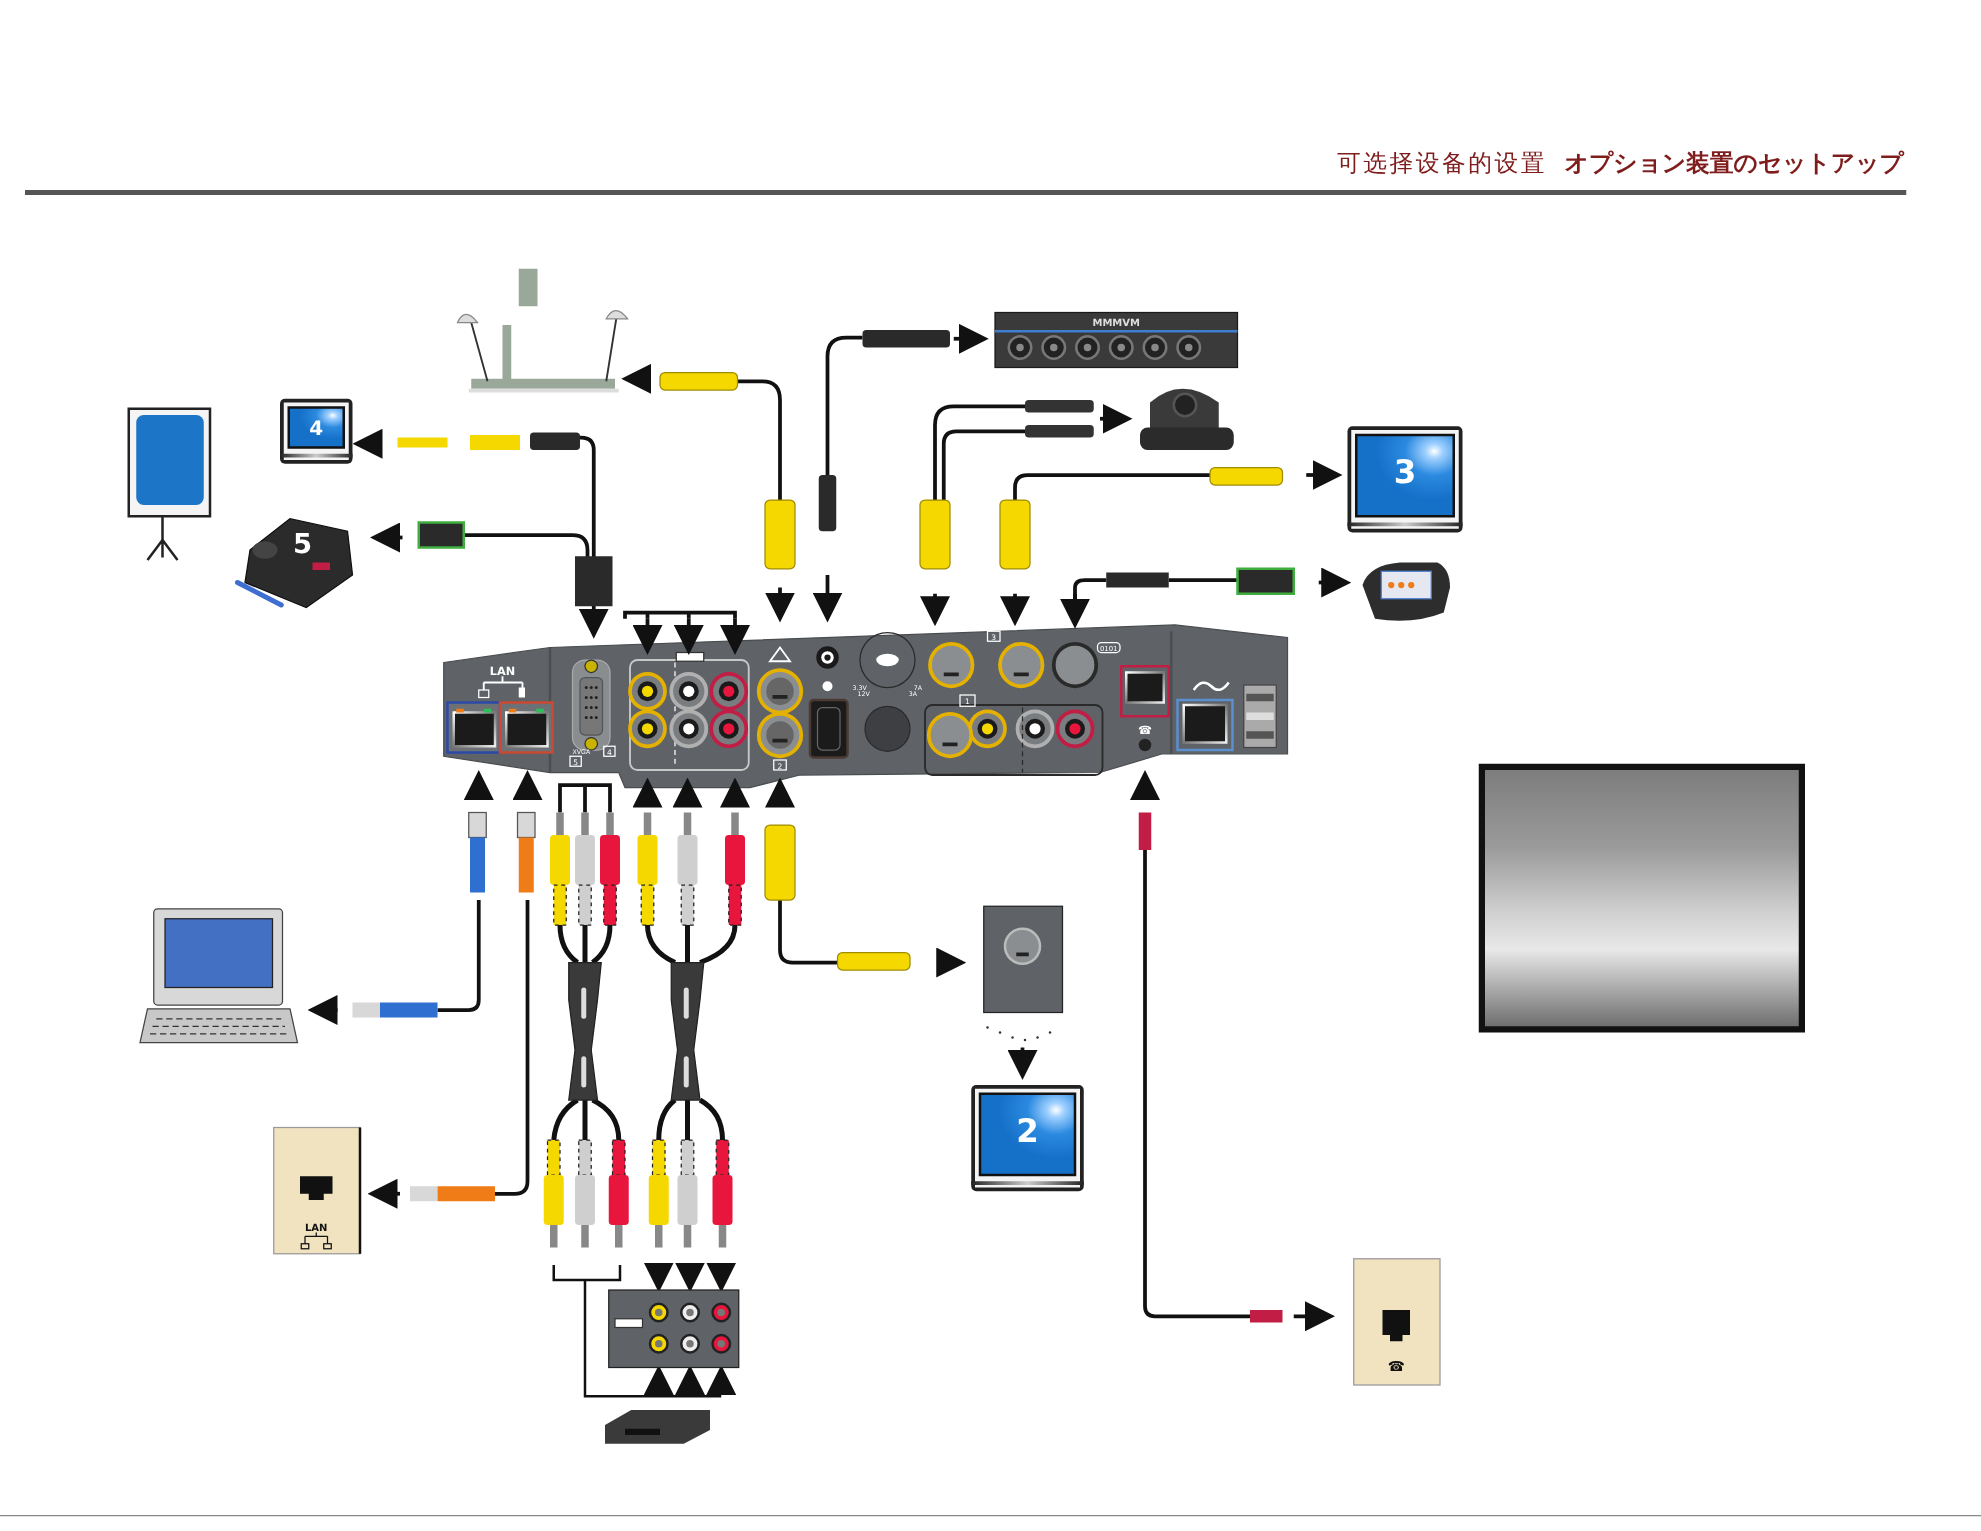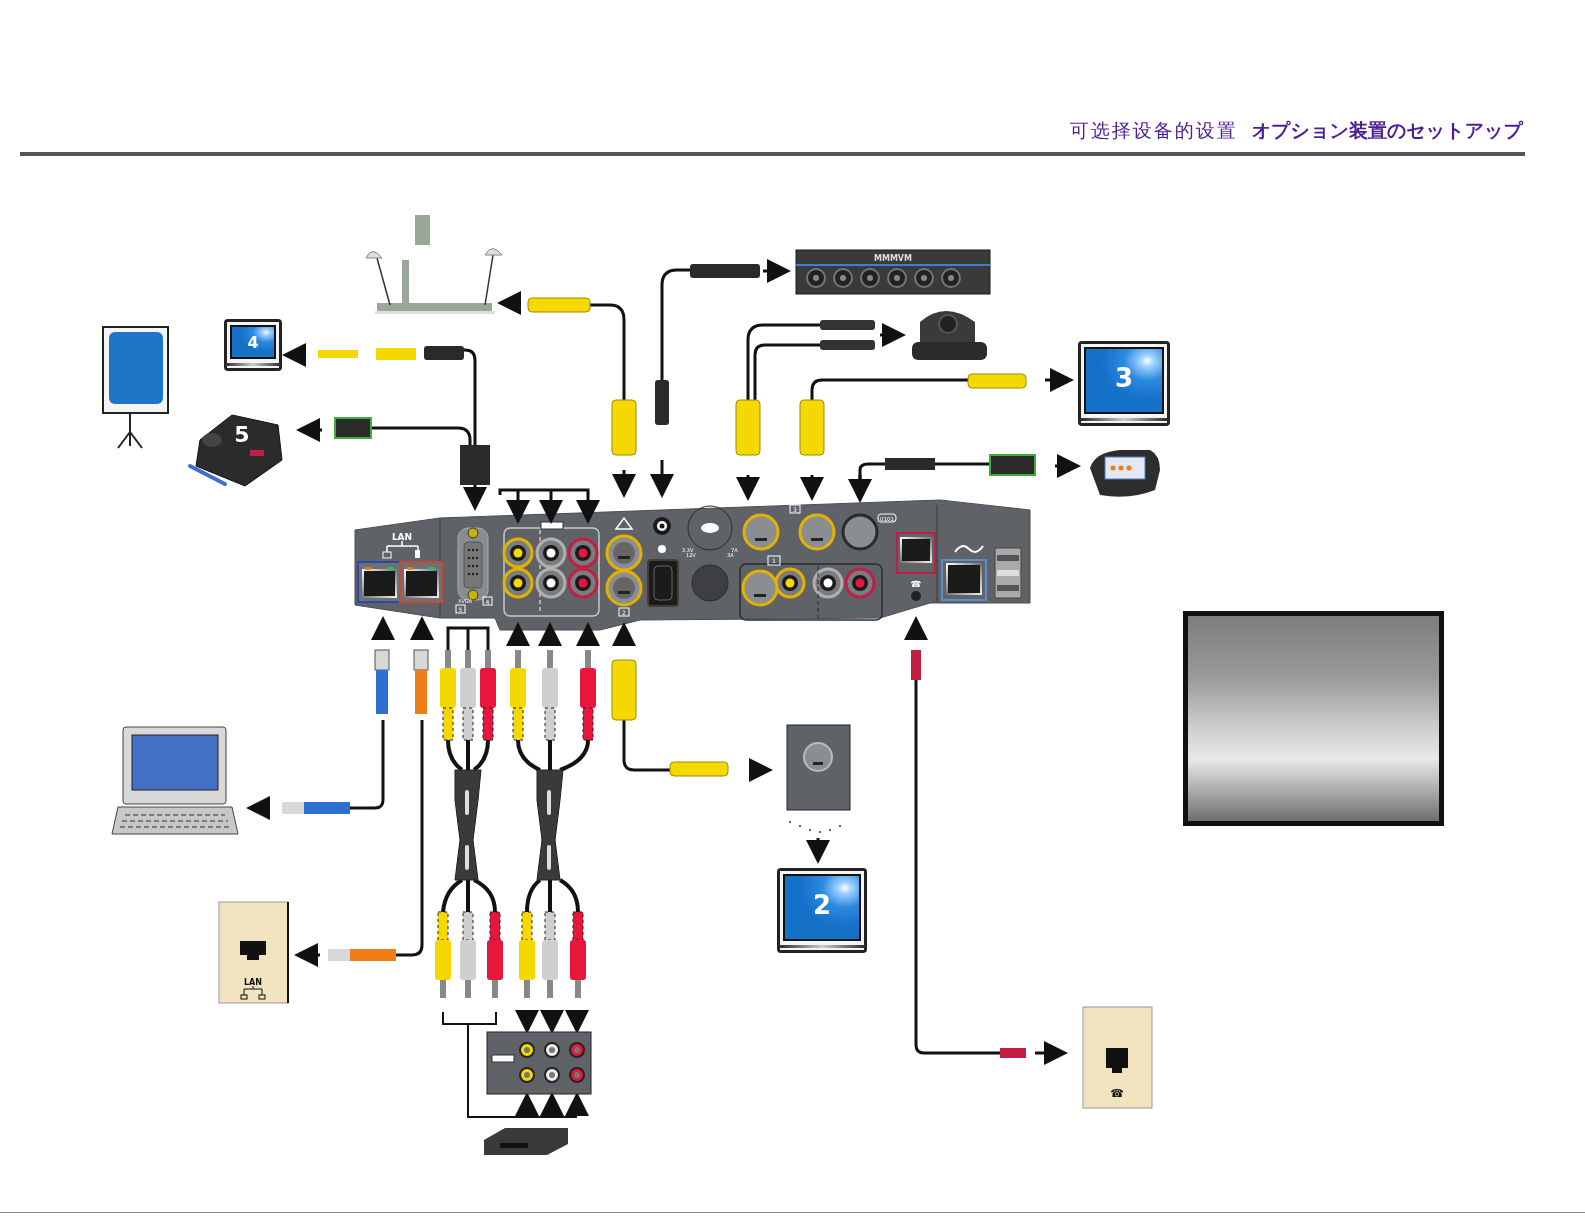--- a/index.html
+++ b/index.html
@@ -1,17 +1,17 @@
 <!DOCTYPE html>
 <html><head>
 <meta charset="utf-8">
 <style>
   html, body { margin:0; padding:0; background:#fff; }
   body { width:1585px; height:1225px; position:relative; overflow:hidden; font-family:"DejaVu Sans", sans-serif; }
-  .header-title { position:absolute; right:62px; top:118px; font-size:19px; color:#4c1d95; white-space:nowrap; }
+  .header-title { position:absolute; right:62px; top:118px; font-size:19px; color:#7f1d1d; white-space:nowrap; }
   .header-title .cn { margin-right:14px; letter-spacing:2px; }
   .header-title .jp { font-weight:bold; }
   .header-rule { position:absolute; left:20px; top:152px; width:1505px; height:4px; background:#555; }
   .footer-rule { position:absolute; left:0; top:1212px; width:1585px; height:1px; background:#888; }
   svg#diagram { position:absolute; left:0; top:0; }
   .lbl { font-family:"DejaVu Sans", sans-serif; }
   .photo { position:absolute; left:1183px; top:611px; width:261px; height:215px; background:#111; }
   .photo-inner { position:absolute; left:5px; top:5px; right:5px; bottom:5px; overflow:hidden;
     background: linear-gradient(180deg,#7d7d7d 0%,#9a9a9a 30%,#cfcfcf 55%,#e8e8e8 70%,#6f6f6f 100%); }
 </style>

